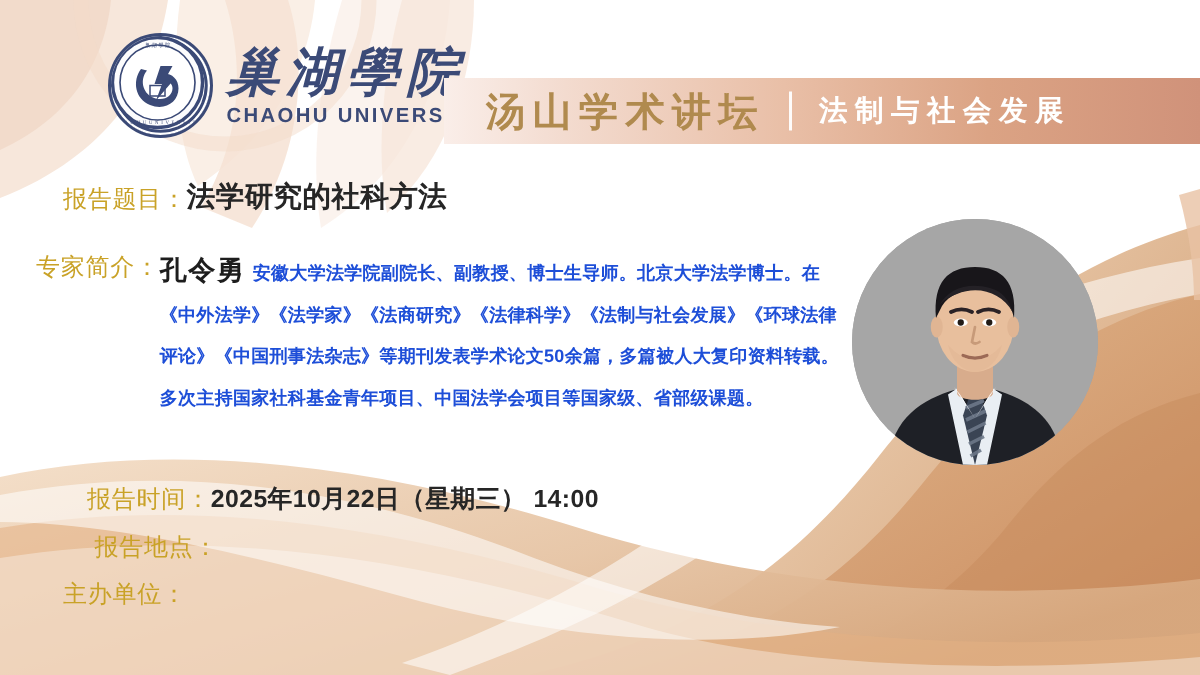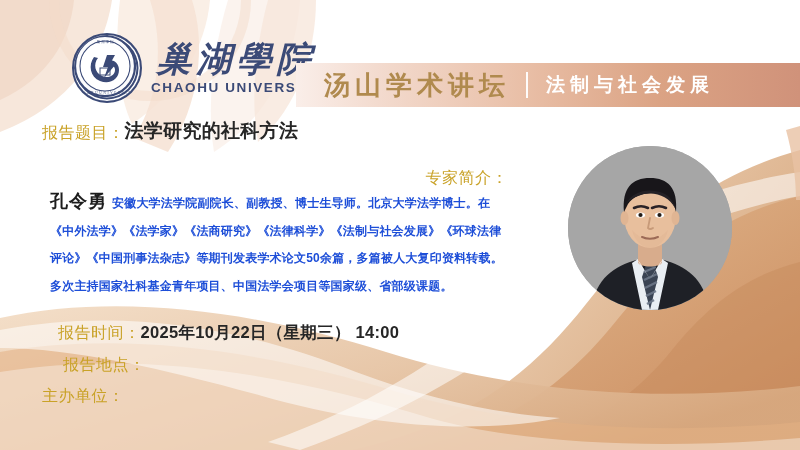--- a/index.html
+++ b/index.html
@@ -11,21 +11,21 @@
   #poster{
     position:relative;width:800px;height:450px;overflow:hidden;
     background:#ffffff;
   }
   
   .bg-layer{position:absolute;inset:0;overflow:hidden;pointer-events:none;}
   .bg-layer svg{position:absolute;top:0;left:0;}
 
   
   .header{
-    position:absolute;left:0;top:27px;width:704px;height:76px;text-align:center;
+    position:absolute;left:0;top:16px;width:704px;height:76px;
   }
   .logo-wrap{
     position:absolute;left:72px;top:6px;display:flex;align-items:center;gap:9px;
   }
   .logo-seal{
     width:66px;height:66px;border-radius:50%;
     background:#fdfdfd;
     border:2px solid #3b4a77;
     box-shadow:inset 0 0 0 1.5px #fff, inset 0 0 0 3.5px #3b4a77;
     position:relative;overflow:hidden;
@@ -68,21 +68,21 @@
     color:#c9a227;font-size:16px;font-weight:500;letter-spacing:.5px;
     font-family:"Liberation Sans","DejaVu Sans",sans-serif;
   }
   .value{
     color:#262626;font-size:17px;font-weight:700;letter-spacing:.3px;
   }
 
   #row-title{left:42px;top:118px;}
   #row-title .value{font-size:19px;}
 
-  #row-bio{left:50px;top:168px;align-items:flex-end;flex-direction:column;}
+  #row-bio{left:24px;top:168px;align-items:flex-start;}
   .bio-block{display:inline-block;white-space:normal;}
   .bio-name{
     font-size:18px;font-weight:700;color:#1d1d1d;letter-spacing:1px;
     margin-right:5px;
   }
   .bio-text{
     font-size:12px;color:#1d4ed8;line-height:27.5px;font-weight:700;
     letter-spacing:.2px;
   }
   #bio-body{width:458px;text-indent:0;}

